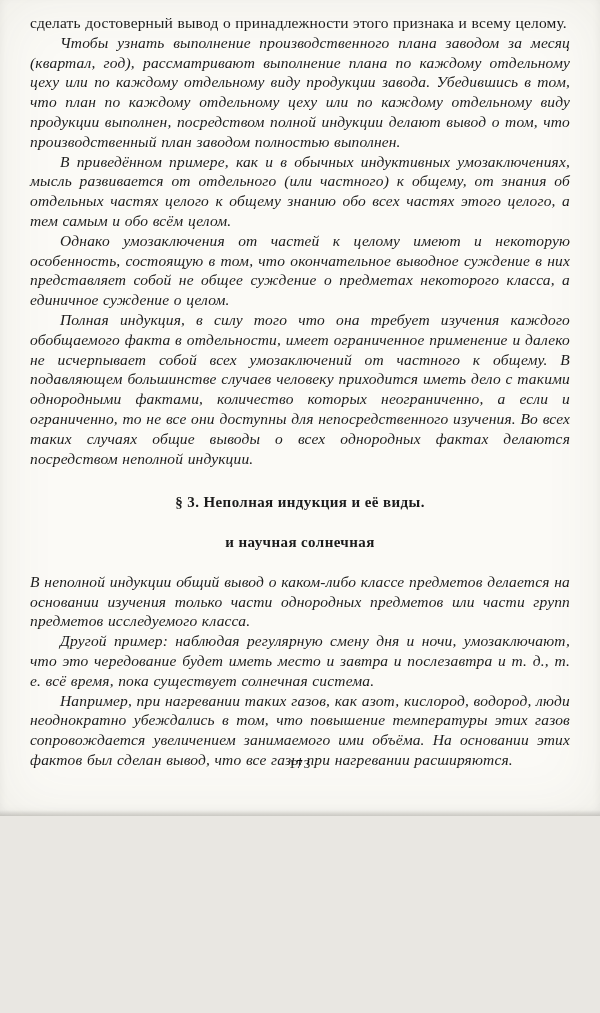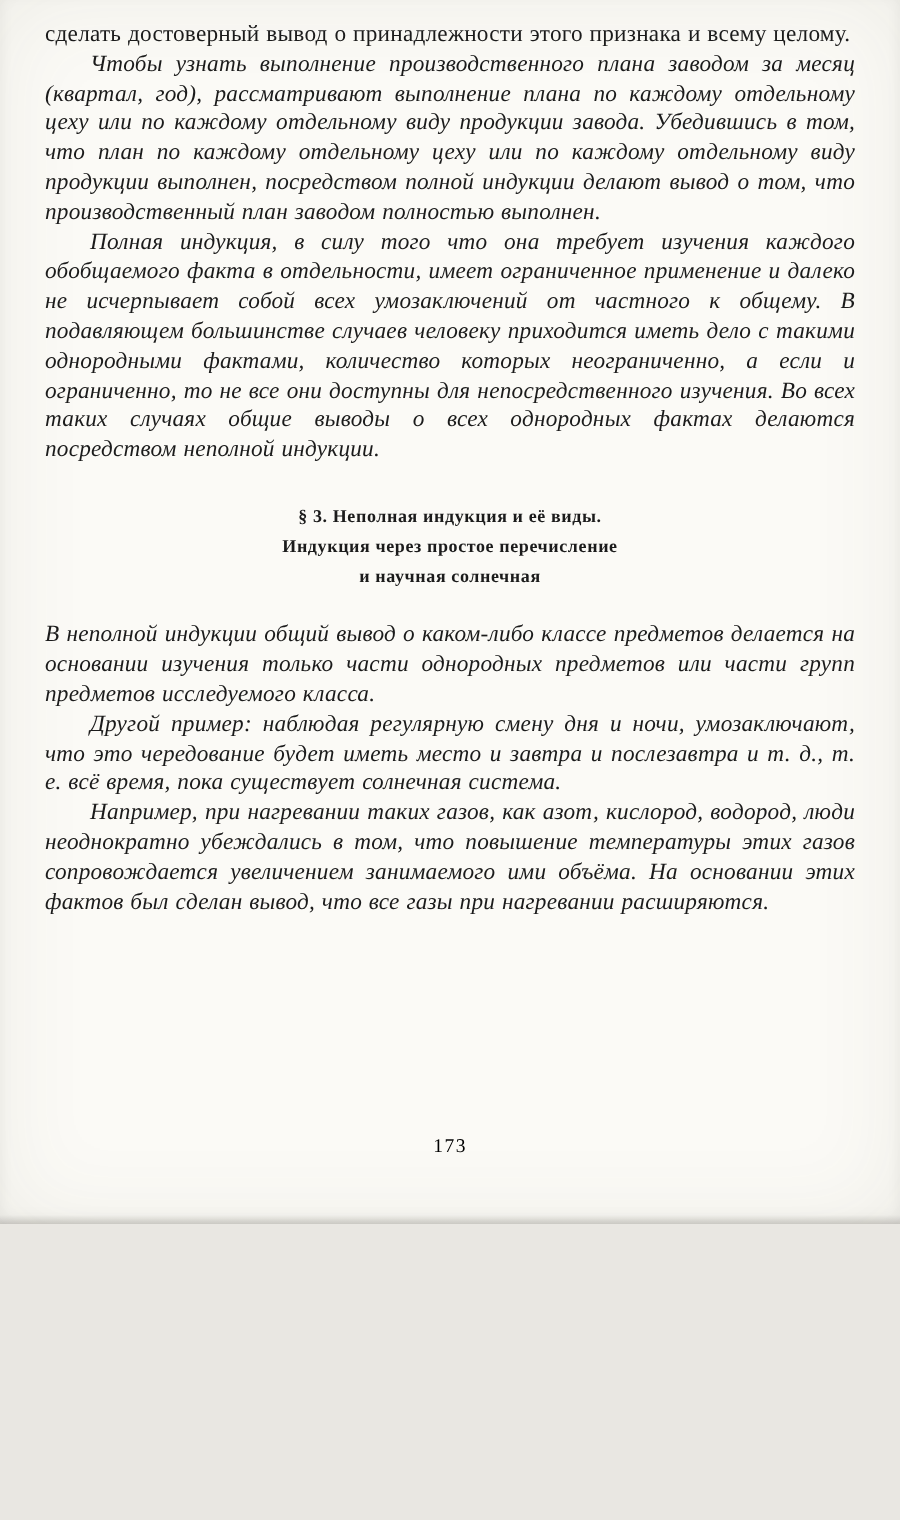--- a/index.html
+++ b/index.html
@@ -35,21 +35,21 @@
   }
   .text-block p.indent {
     text-indent: 30px;
     font-style: italic;
   }
   .text-block p.italic {
     font-style: italic;
   }
   h2.section-heading {
     margin: 25px 0 19px 0;
-    font-size: 12px;
+    font-size: 15px;
     line-height: 19.8px;
     font-weight: bold;
     text-align: center;
     letter-spacing: 0.4px;
   }
   .page-number {
     position: absolute;
     left: 0;
     right: 0;
     bottom: 44px;
@@ -68,25 +68,27 @@
     pointer-events: none;
   }
 </style>
 </head>
 <body>
 
 <div class="page">
   <div class="text-block">
     <p>сделать достоверный вывод о принадлежности этого признака и всему целому.</p>
     <p class="indent">Чтобы узнать выполнение производственного плана заводом за месяц (квартал, год), рассматривают выполнение плана по каждому отдельному цеху или по каждому отдельному виду продукции завода. Убедившись в том, что план по каждому отдельному цеху или по каждому отдельному виду продукции выполнен, посредством полной индукции делают вывод о том, что производственный план заводом полностью выполнен.</p>
+    <p class="indent">В приведённом примере, как и в обычных индуктивных умозаключениях, мысль развивается от отдельного (или частного) к общему, от знания об отдельных частях целого к общему знанию обо всех частях этого целого, а тем самым и обо всём целом.</p>
+    <p class="indent">Однако умозаключения от частей к целому имеют и некоторую особенность, состоящую в том, что окончательное выводное суждение в них представляет собой не общее суждение о предметах некоторого класса, а единичное суждение о целом.</p>
     <p class="indent">Полная индукция, в силу того что она требует изучения каждого обобщаемого факта в отдельности, имеет ограниченное применение и далеко не исчерпывает собой всех умозаключений от частного к общему. В подавляющем большинстве случаев человеку приходится иметь дело с такими однородными фактами, количество которых неограниченно, а если и ограниченно, то не все они доступны для непосредственного изучения. Во всех таких случаях общие выводы о всех однородных фактах делаются посредством неполной индукции.</p>
 
     <h2 class="section-heading">
       <span>§ 3. Неполная индукция и её виды.</span><br>
-      <span>Индукция через простое перечисление</span><br>
+      <br>
       <span>и научная солнечная</span>
     </h2>
 
     <p class="italic">В неполной индукции общий вывод о каком-либо классе предметов делается на основании изучения только части однородных предметов или части групп предметов исследуемого класса.</p>
     <p class="indent">Другой пример: наблюдая регулярную смену дня и ночи, умозаключают, что это чередование будет иметь место и завтра и послезавтра и т. д., т. е. всё время, пока существует солнечная система.</p>
     <p class="indent">Например, при нагревании таких газов, как азот, кислород, водород, люди неоднократно убеждались в том, что повышение температуры этих газов сопровождается увеличением занимаемого ими объёма. На основании этих фактов был сделан вывод, что все газы при нагревании расширяются.</p>
   </div>
 
   <div class="page-number">173</div>
   <div class="scan-edge"></div>

